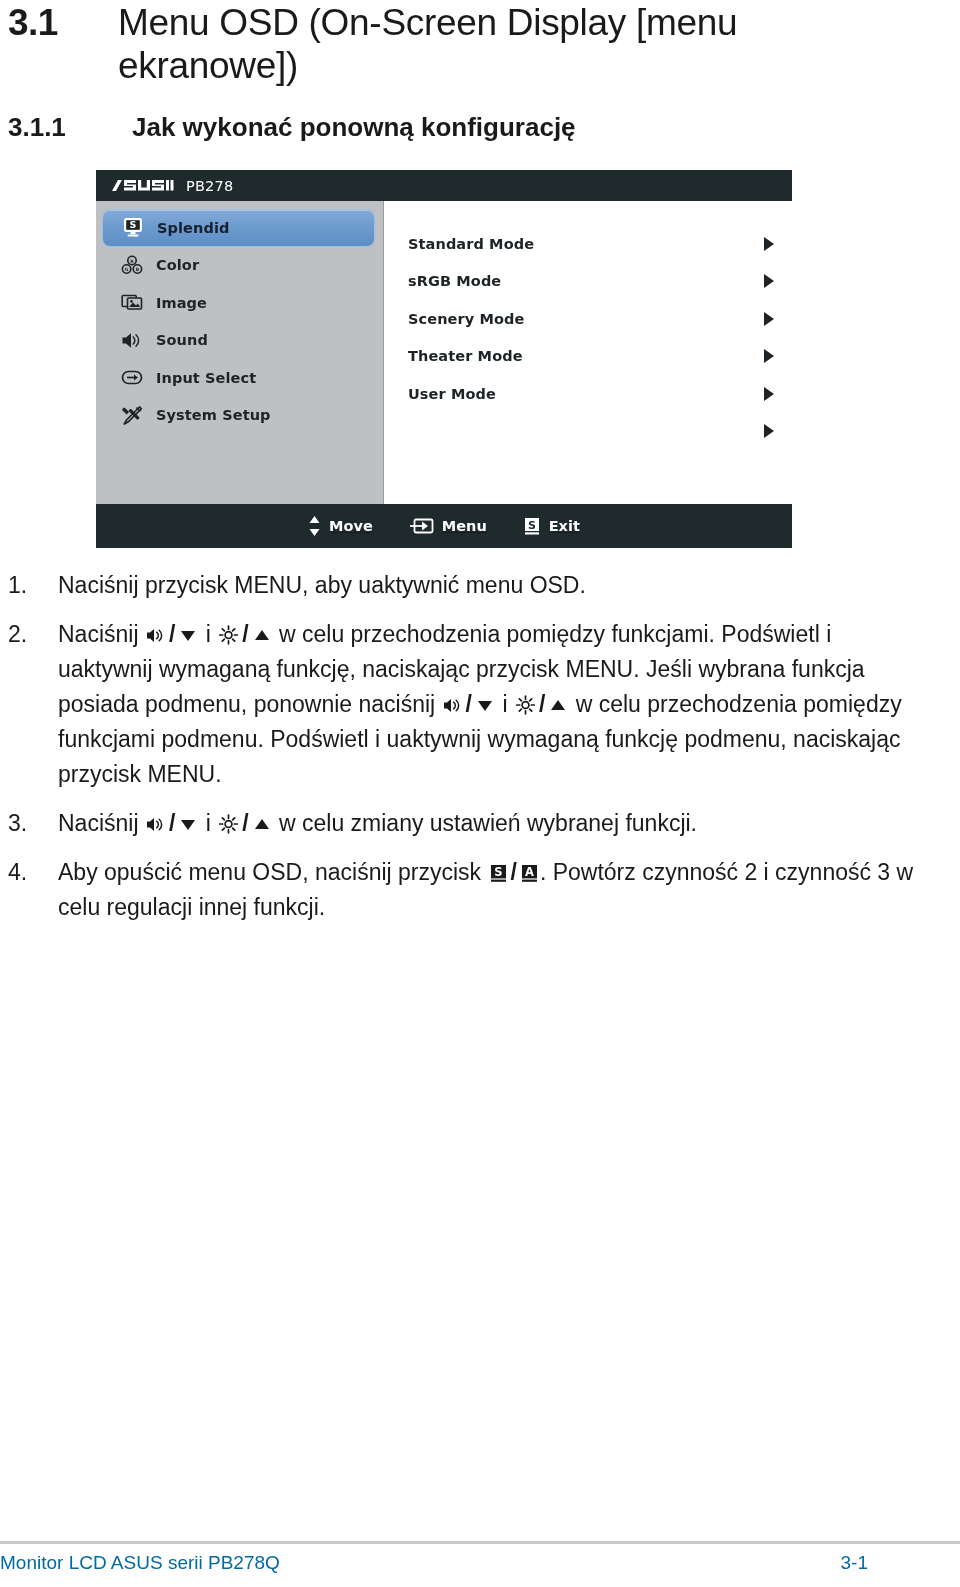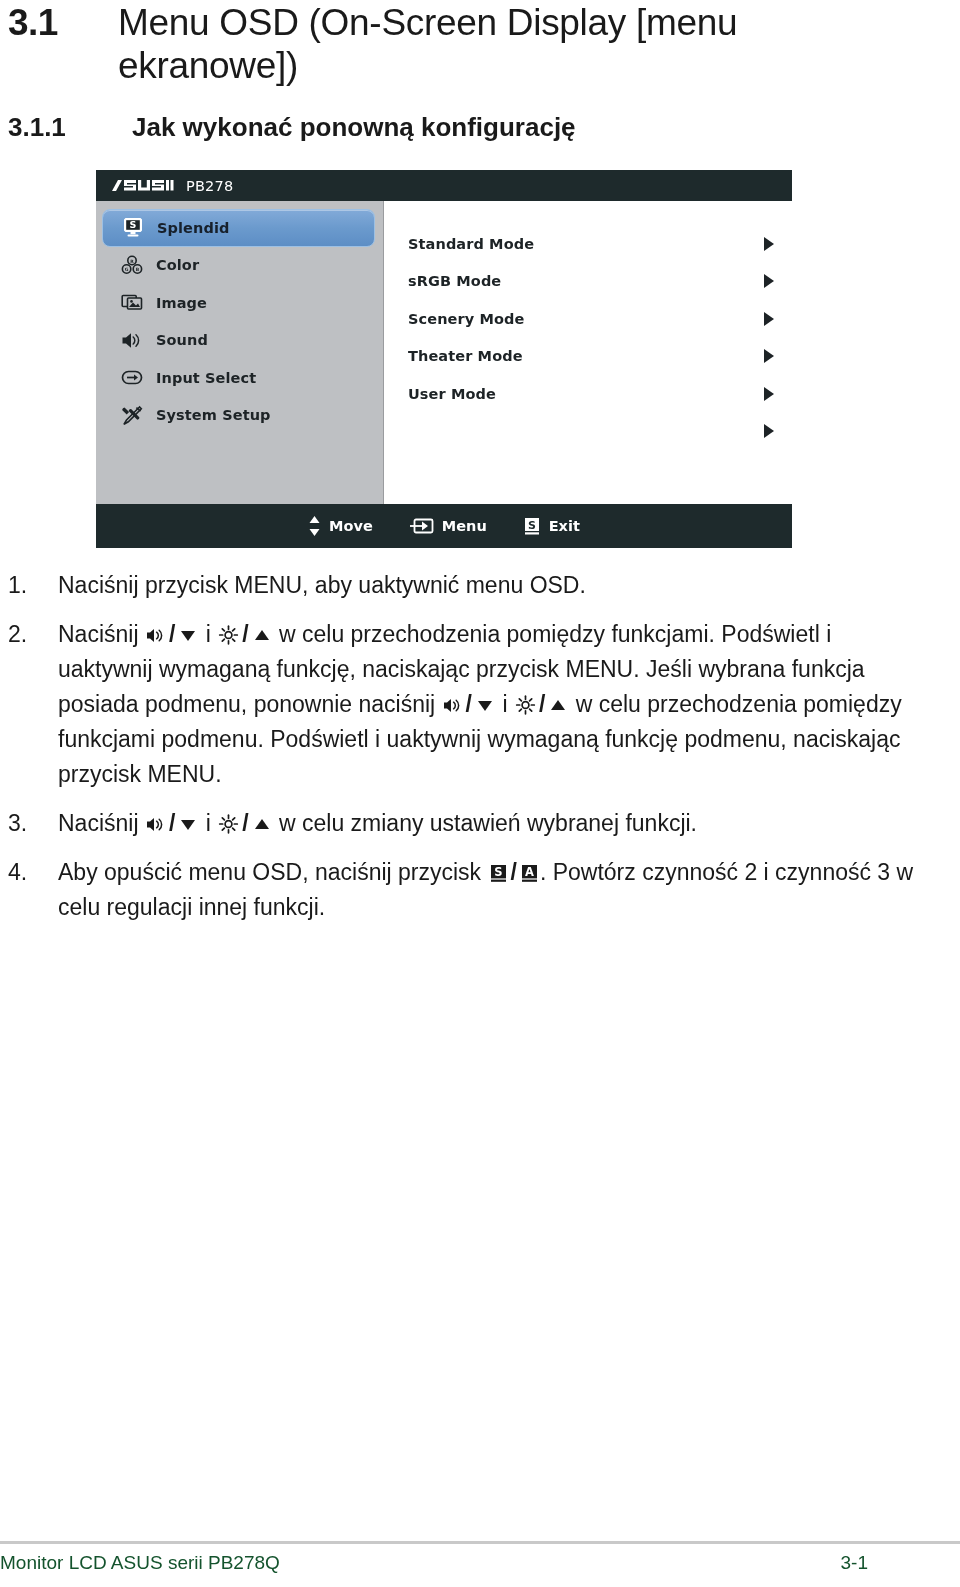--- a/index.html
+++ b/index.html
@@ -168,20 +168,21 @@
     border-left: 10px solid #1d2326;
   }
 
   .osd-foot {
     height: 44px;
     background: #1e2a2c;
     display: flex;
     align-items: center;
     justify-content: center;
     gap: 36px;
+    text-decoration: underline;
   }
   .foot-item {
     display: flex;
     align-items: center;
     gap: 8px;
   }
   .foot-item .fl {
     color: #ffffff;
     font-size: 14.5px;
     font-weight: bold;
@@ -235,21 +236,21 @@
   }
   .pg-foot {
     position: absolute;
     left: 0;
     top: 1552px;
     width: 868px;
     display: flex;
     justify-content: space-between;
     align-items: baseline;
     font-size: 19px;
-    color: #14532d;
+    color: #0369a1;
   }
   .pg-foot .pg-num { font-weight: normal; }
 </style>
 </head>
 <body>
 
 <div class="h-sec">
   <div class="num">3.1</div>
   <div class="txt">Menu OSD (On-Screen Display [menu ekranowe])</div>
 </div>

